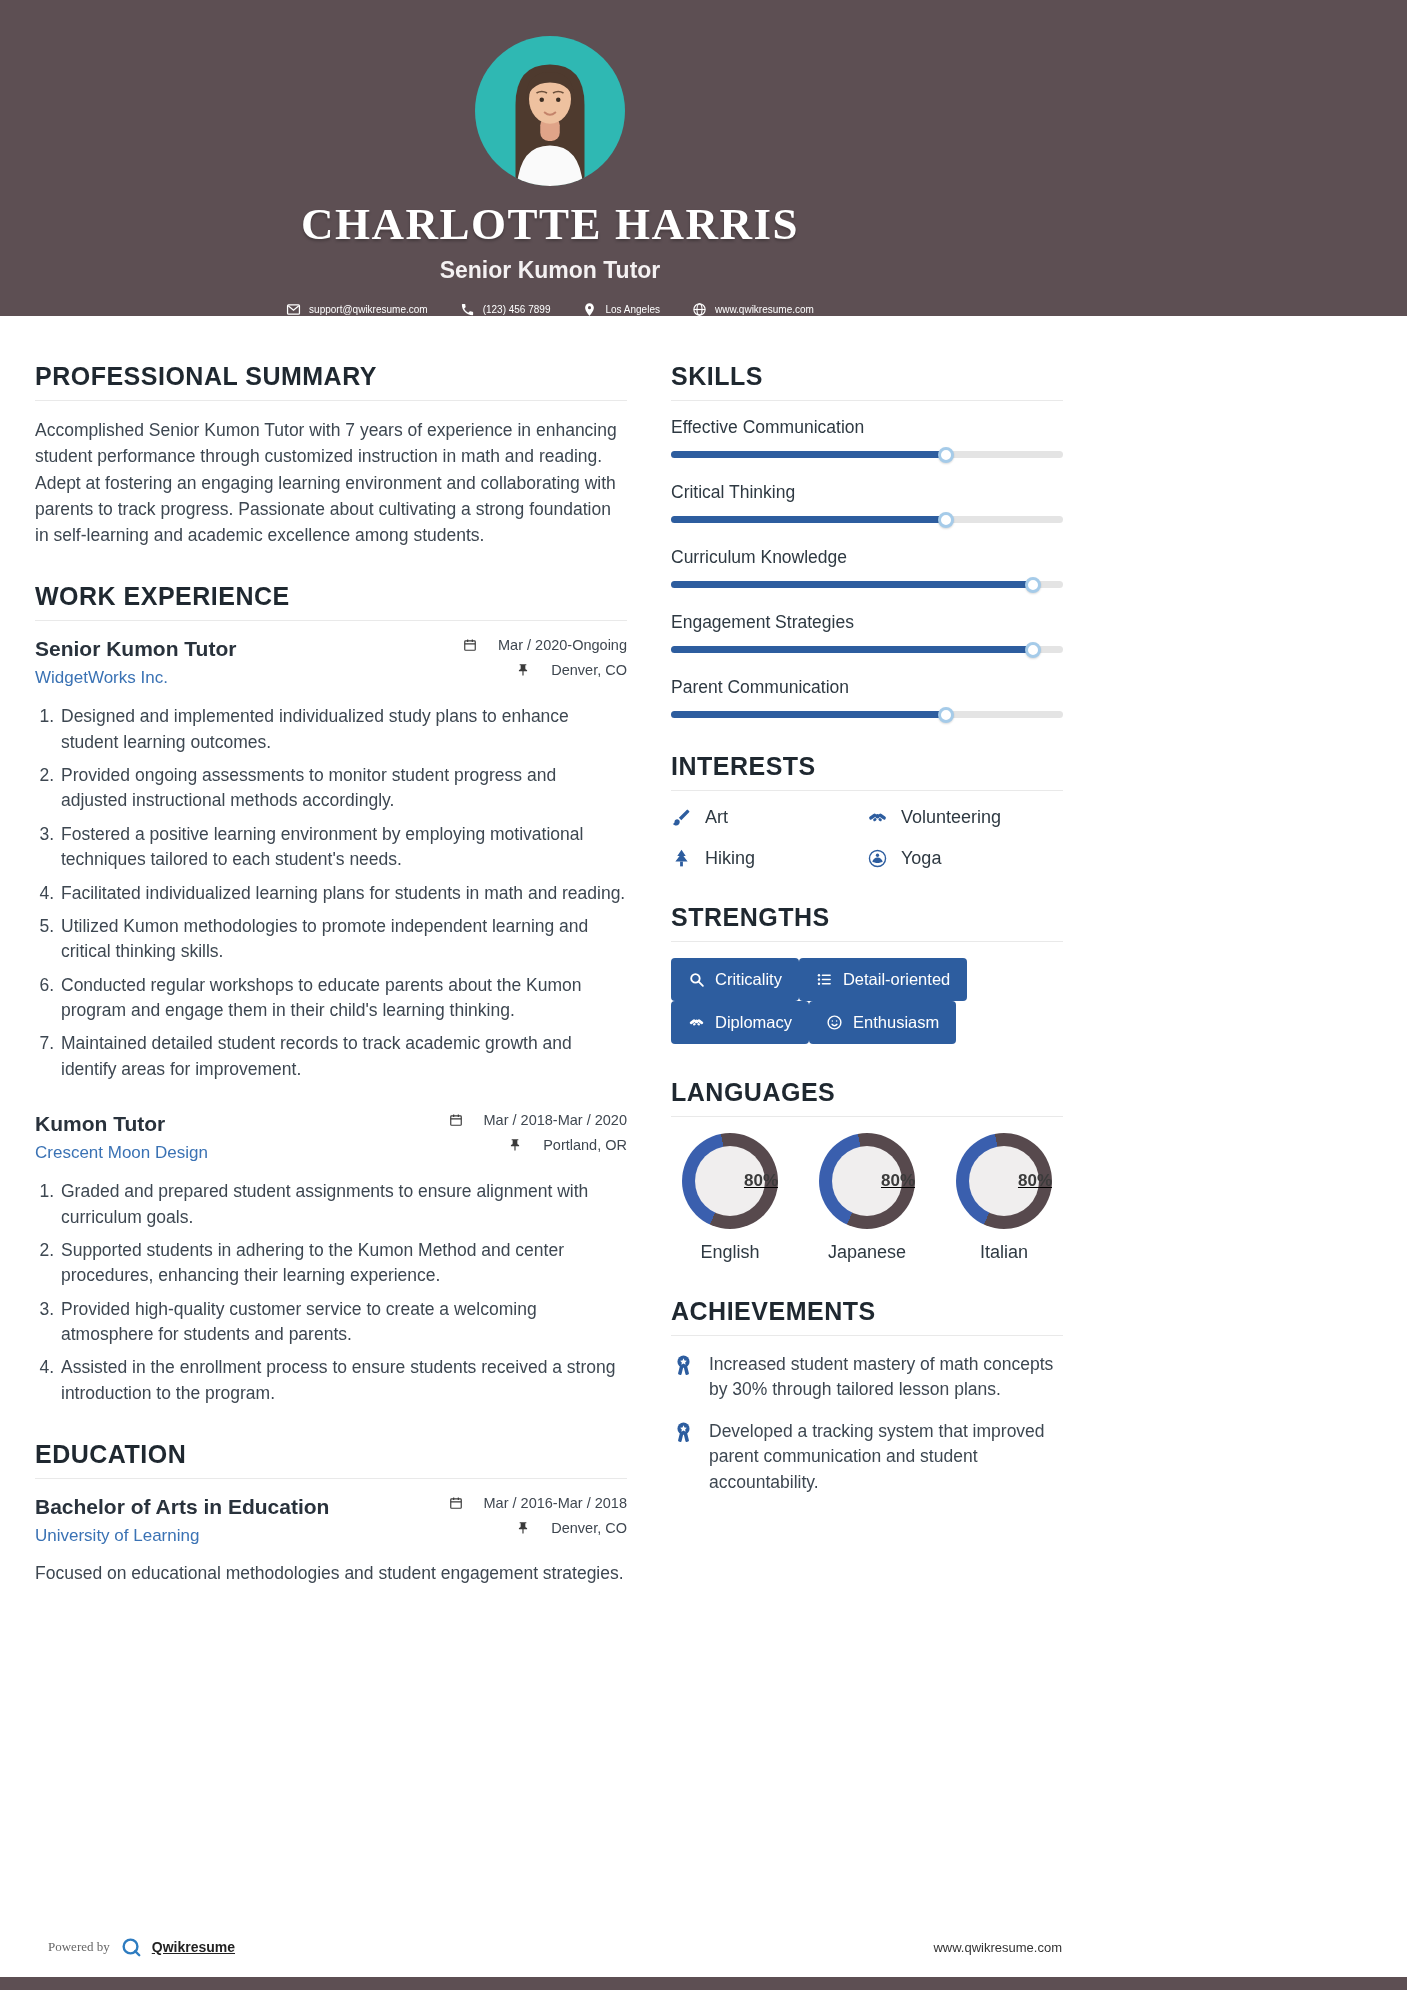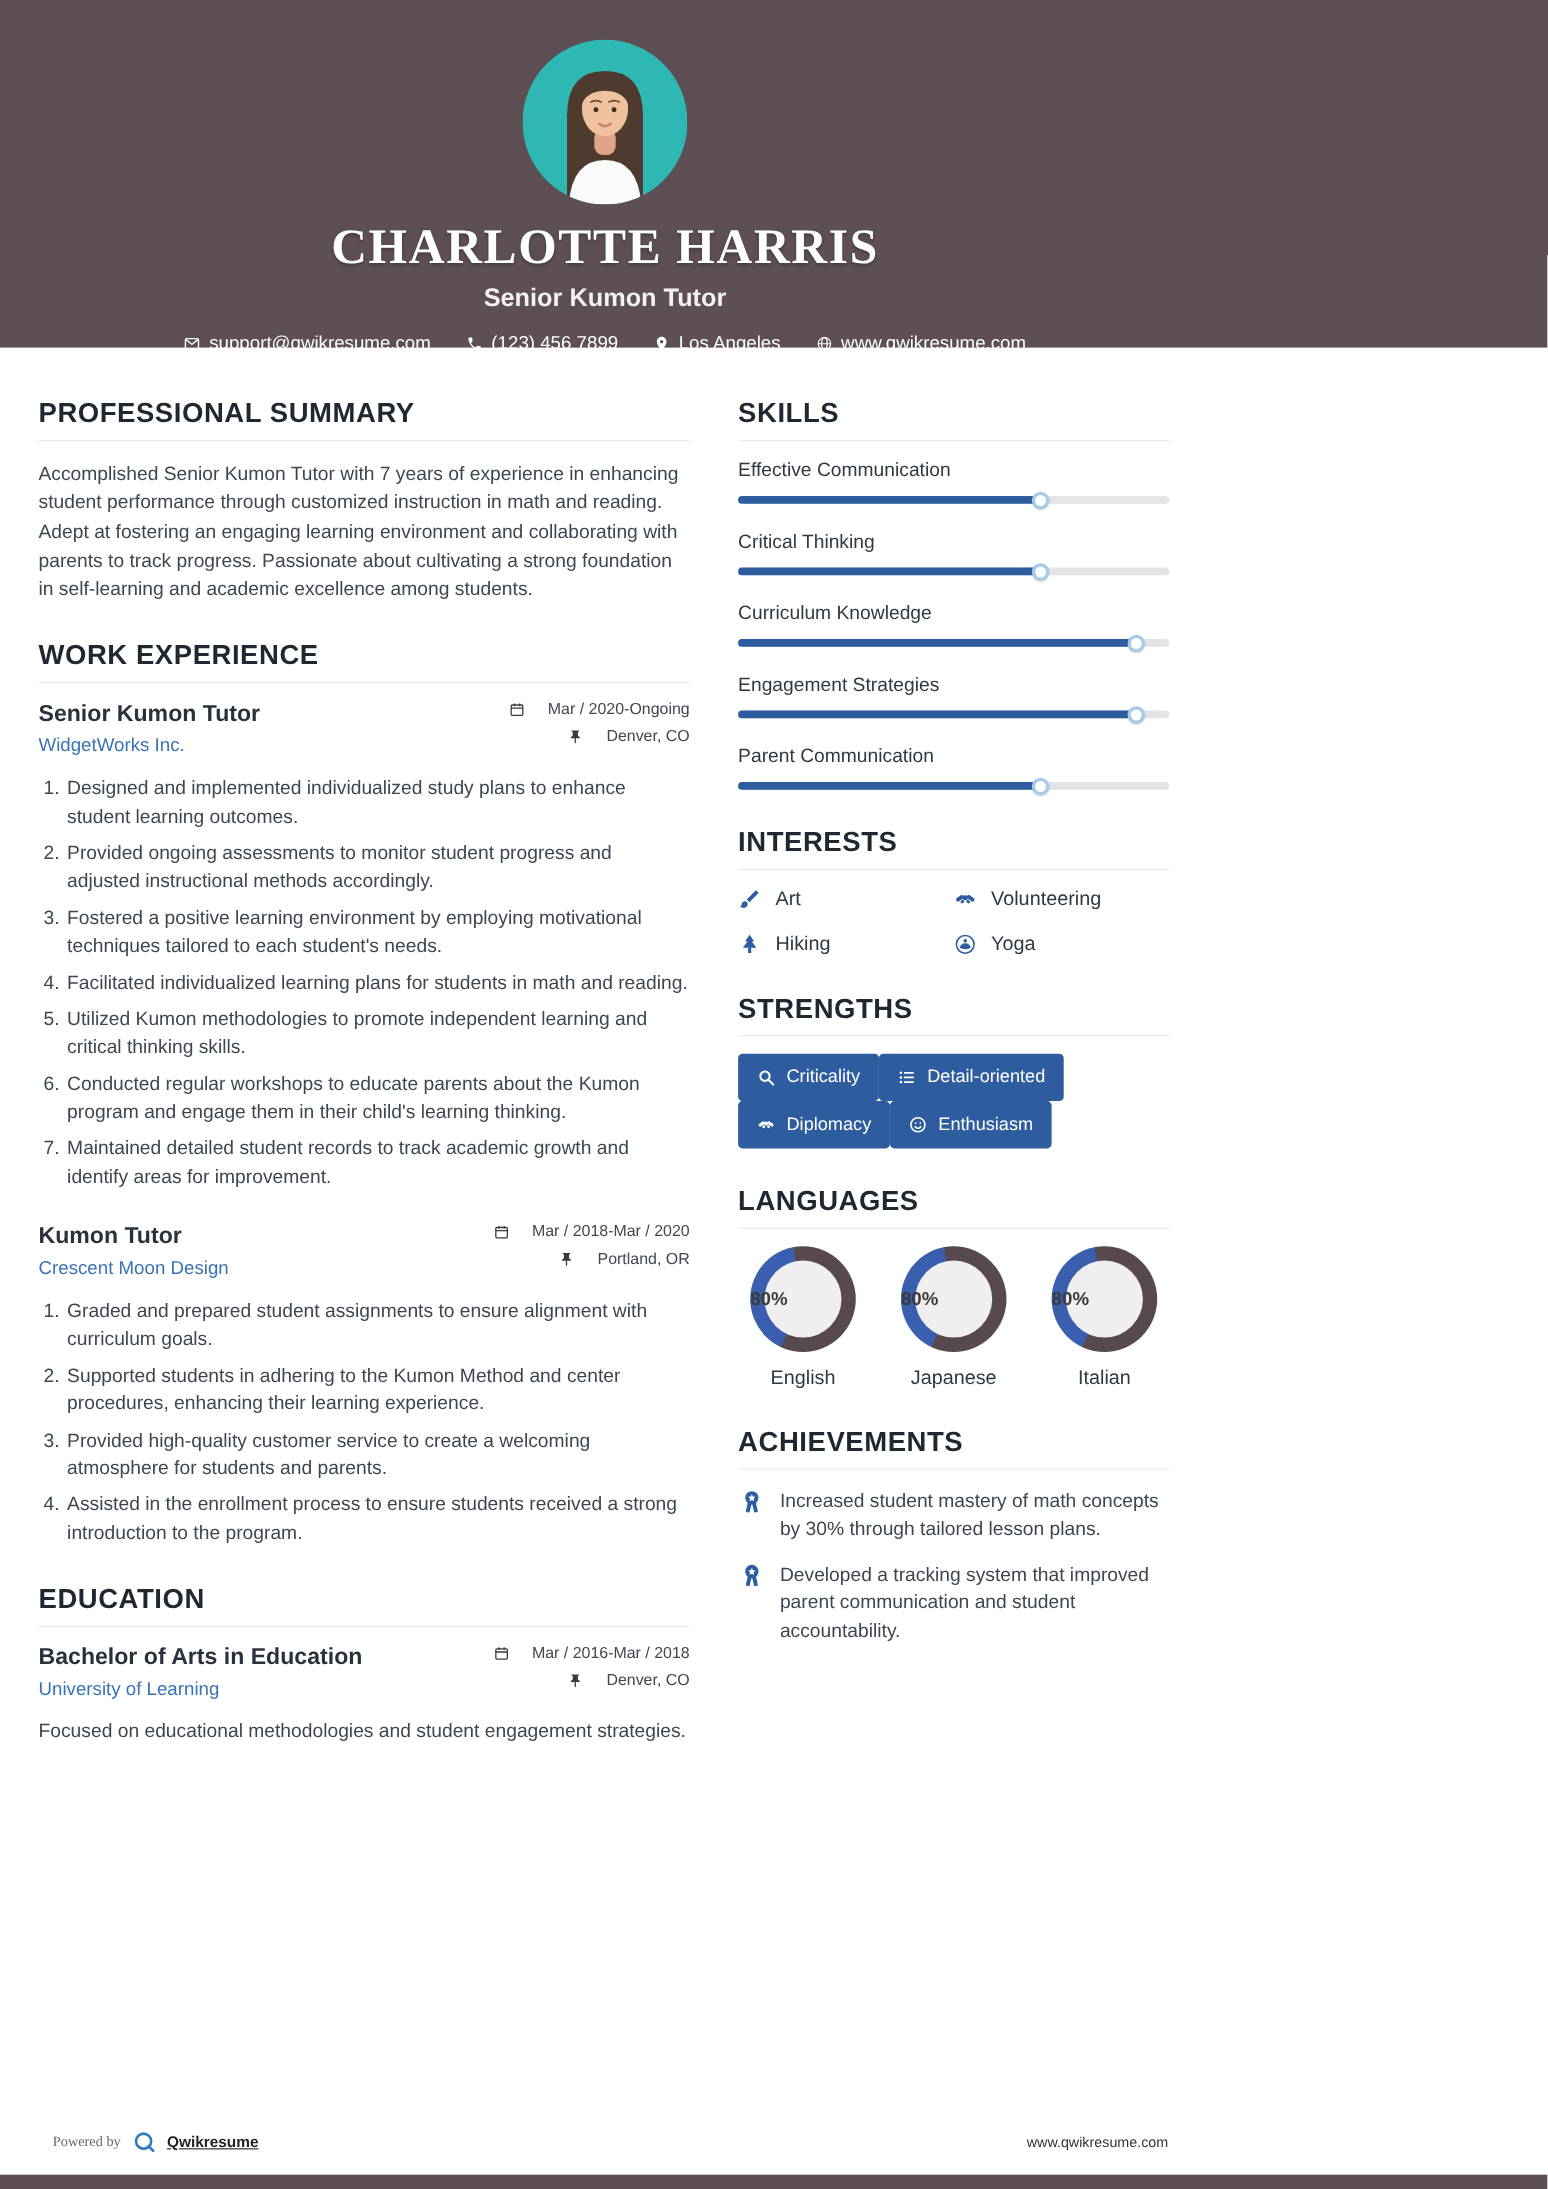--- a/index.html
+++ b/index.html
@@ -8,21 +8,21 @@
 
   
   .header{background:#5d4f53;height:316px;width:100%;}
   .header-inner{width:1100px;text-align:center;padding-top:36px;box-sizing:border-box;}
   .avatar{width:150px;height:150px;margin:0 auto;border-radius:50%;overflow:hidden;}
   .avatar svg{display:block;}
   .name{font-family:"Liberation Serif","DejaVu Serif",serif;font-size:45px;font-weight:bold;
         color:#ffffff;letter-spacing:1.5px;margin:12px 0 0;text-shadow:0 2px 3px rgba(0,0,0,.28);}
   .role{font-size:23px;color:#f4f1f2;margin-top:7px;font-weight:600;}
   .contacts{display:flex;justify-content:center;gap:32px;margin-top:18px;color:#ffffff;
-            font-size:17px;align-items:center;}
+            font-size:10px;align-items:center;}
   .contact{display:flex;align-items:center;gap:8px;}
   .contact svg{width:15px;height:15px;color:#fff;}
 
   
   .content{display:flex;padding:46px 0 0 35px;box-sizing:border-box;}
   .col-left{width:592px;margin-right:44px;}
   .col-right{width:392px;}
 
   h2.section{font-family:Liberation Sans, sans-serif;font-size:25px;color:#1f2830;
              letter-spacing:.5px;margin:0 0 16px;padding-bottom:9px;border-bottom:1px solid #e9e9e9;}
@@ -58,22 +58,22 @@
   
   .strengths{display:flex;flex-wrap:wrap;}
   .strength{display:inline-flex;align-items:center;gap:10px;background:#2d5d9f;color:#ffffff;
             font-size:16.5px;padding:12px 17px;border-radius:4px;}
   .strength svg{width:17px;height:17px;flex:none;}
 
   
   .langs{display:flex;justify-content:space-between;}
   .lang{width:118px;text-align:center;}
   .donut{width:96px;height:96px;border-radius:50%;margin:0 auto;position:relative;
-         display:flex;align-items:center;justify-content:flex-start;
-         background:conic-gradient(from 205deg,#3a5fae 0 40%,#57494d 40% 100%);}
+         display:flex;align-items:center;justify-content:flex-end;
+         background:conic-gradient(from 205deg,#3a5fae 0 40%,#57494d 40% 100%);text-decoration:underline;}
   .donut::before{content:"";position:absolute;inset:13px;background:#f0eeee;border-radius:50%;}
   .donut .pct{position:relative;font-size:17px;font-weight:bold;color:#3b3b3b;}
   .lang-name{margin-top:13px;font-size:18px;color:#2e3942;}
 
   
   .ach{display:flex;gap:13px;margin-bottom:16px;}
   .ach svg{width:25px;height:25px;flex:none;color:#2d5d9f;margin-top:1px;}
   .ach-text{font-size:17.5px;color:#3d4751;line-height:1.45;}
 
   

